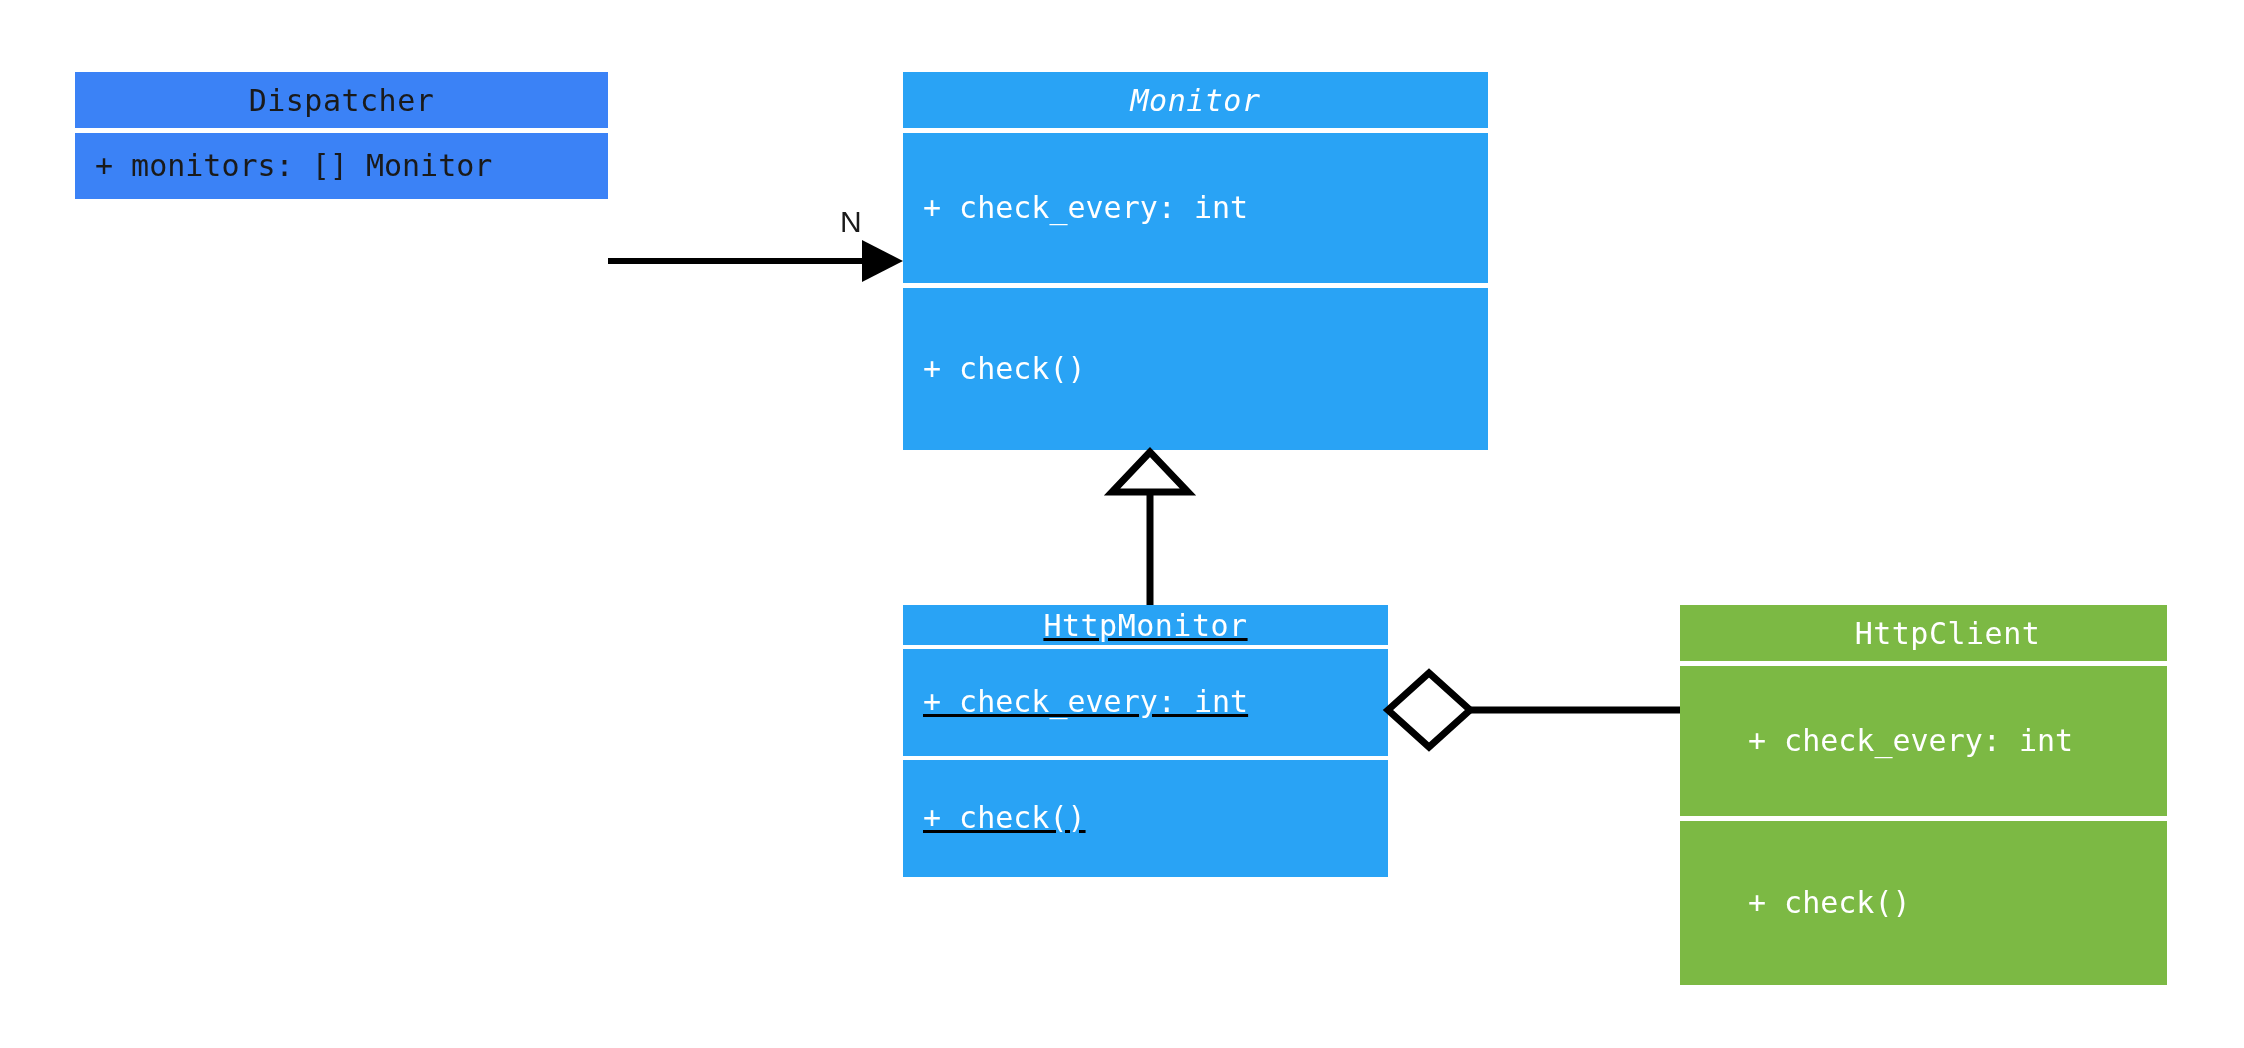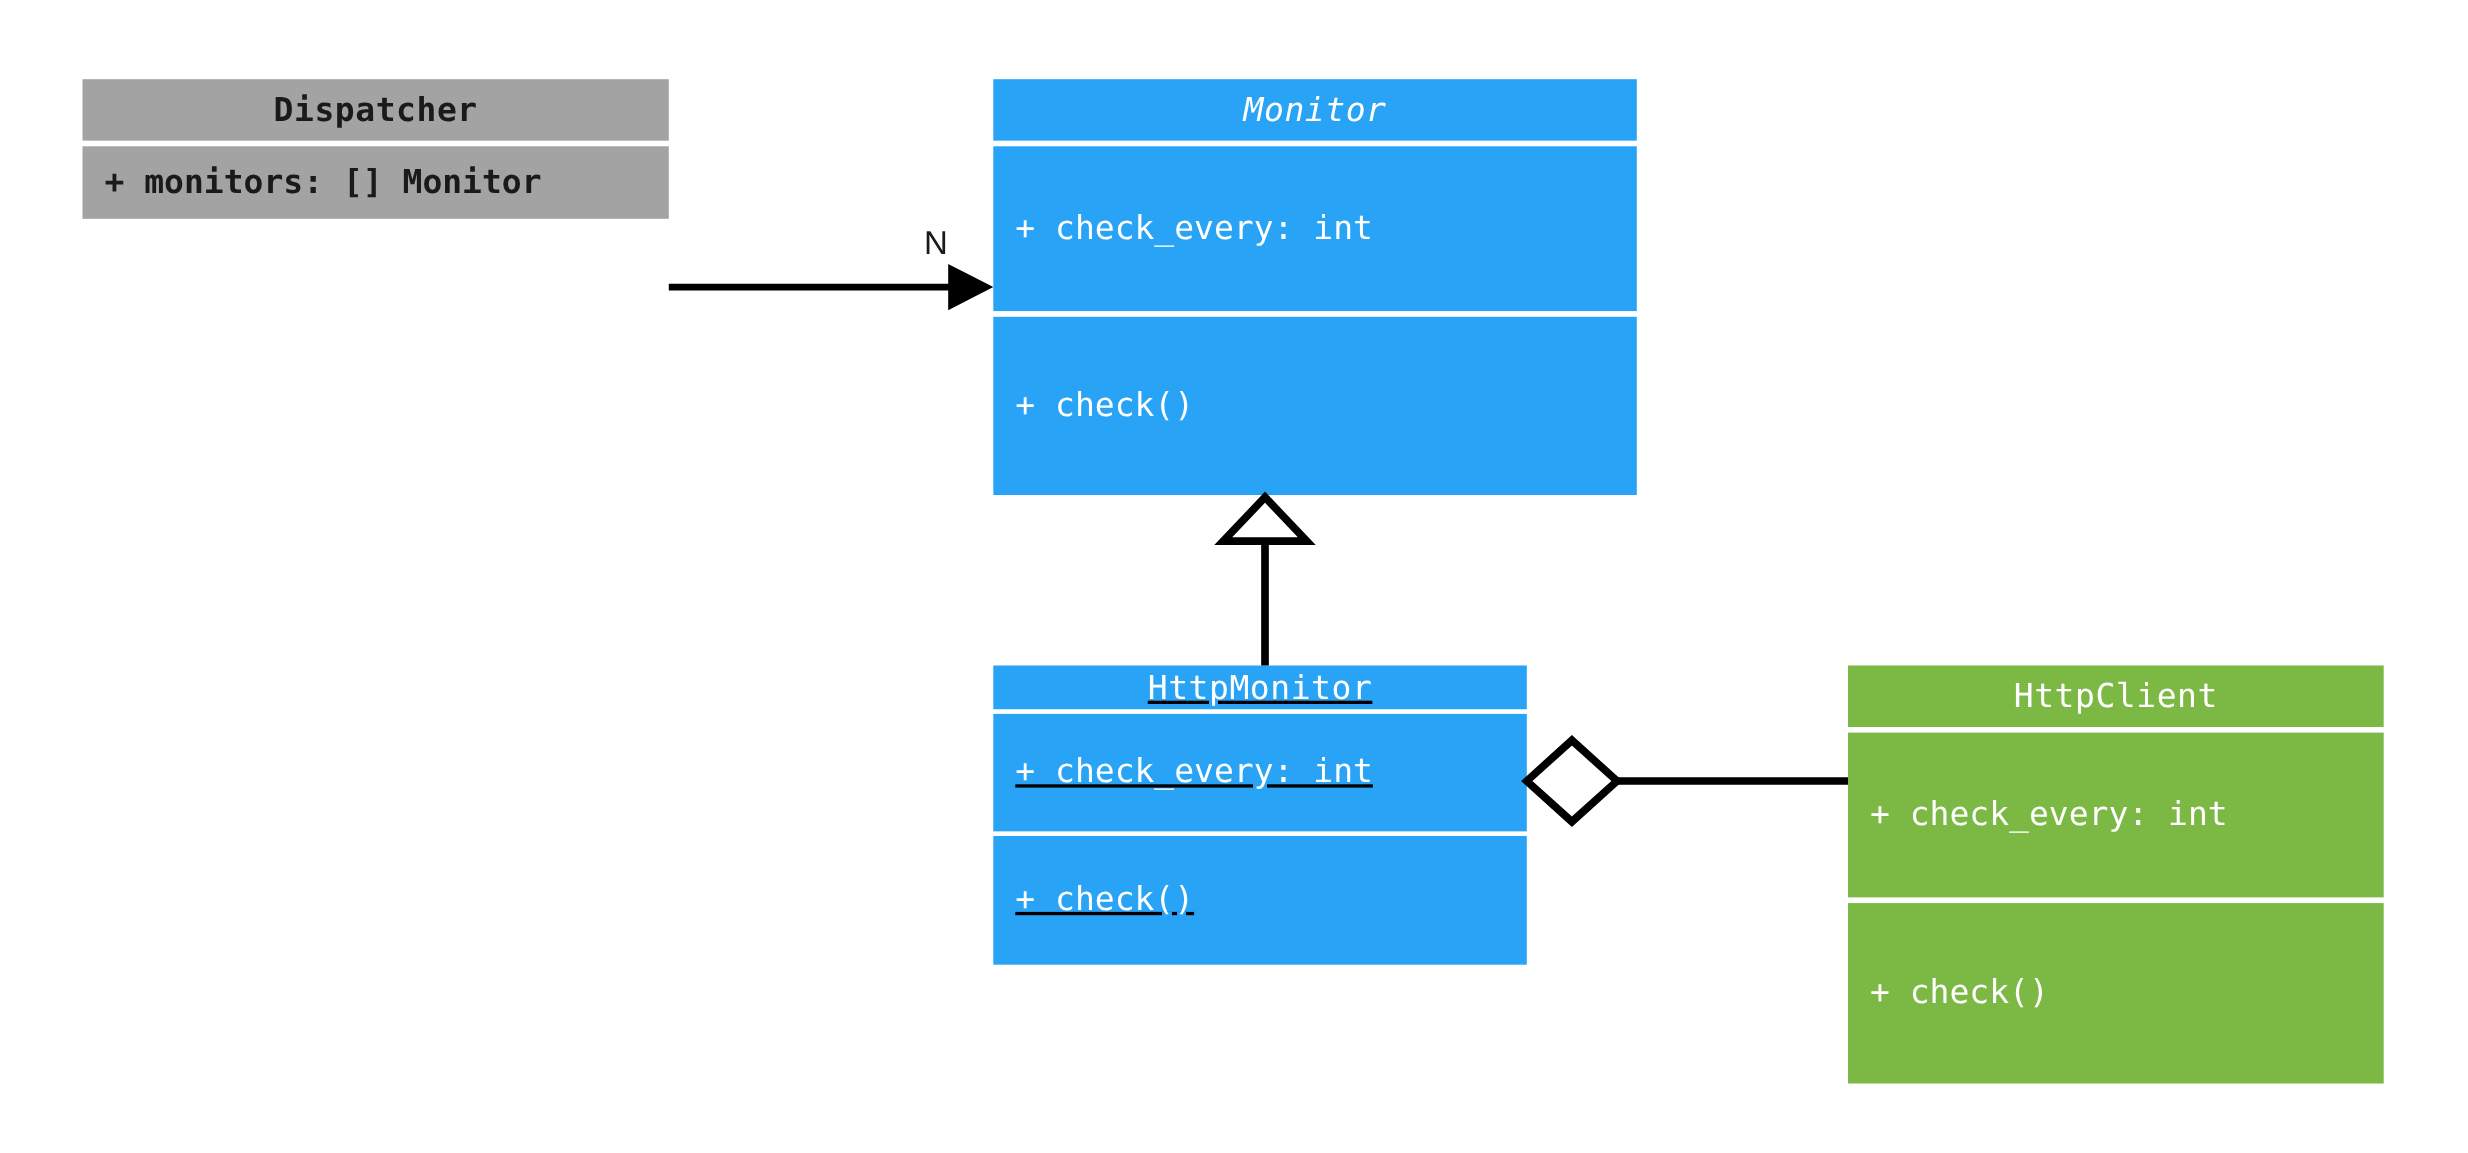--- a/index.html
+++ b/index.html
@@ -50,31 +50,31 @@
   }
   .uml-member {
     white-space: pre;
   }
   .gap {
     width: 100%;
     background: #ffffff;
   }
 
   
-  .theme-yellow .uml-compartment { background: #a3a3a3; font-weight: bold; }
+  .theme-yellow .uml-compartment { background: #3b82f6; }
   .theme-yellow .uml-title,
   .theme-yellow .uml-member { color: #1a1a1a; }
 
   .theme-blue .uml-compartment { background: #29a3f5; }
   .theme-blue .uml-title,
   .theme-blue .uml-member { color: #ffffff; }
 
   .theme-green .uml-compartment { background: #7cb944; }
   .theme-green .uml-title,
-  .theme-green .uml-member { color: #ffffff; }
+  .theme-green .uml-member { color: #ffffff; padding-left: 48px; }
 
   .abstract .uml-title { font-style: italic; }
 
   
   .connector-layer {
     position: absolute;
     left: 0;
     top: 0;
     width: 2244px;
     height: 1048px;

